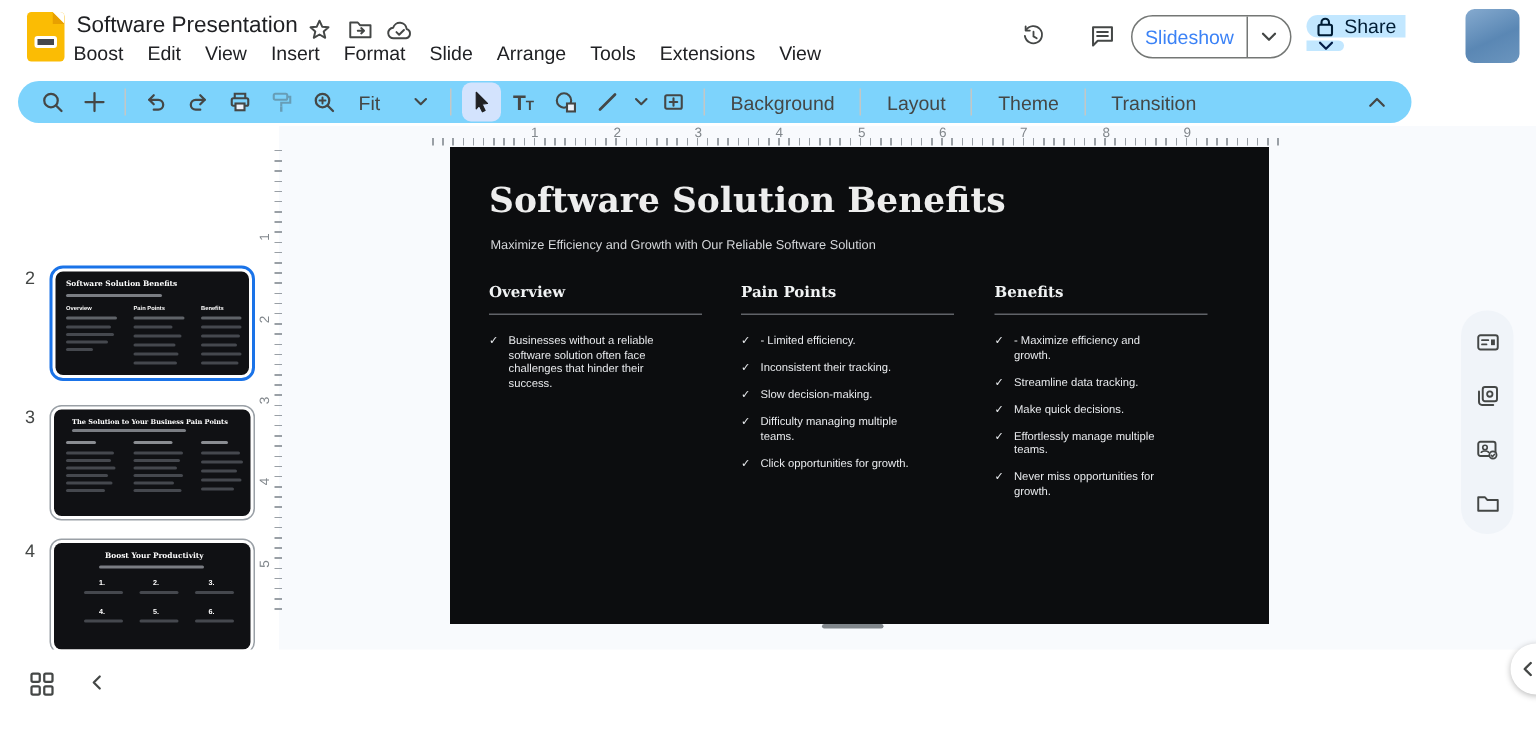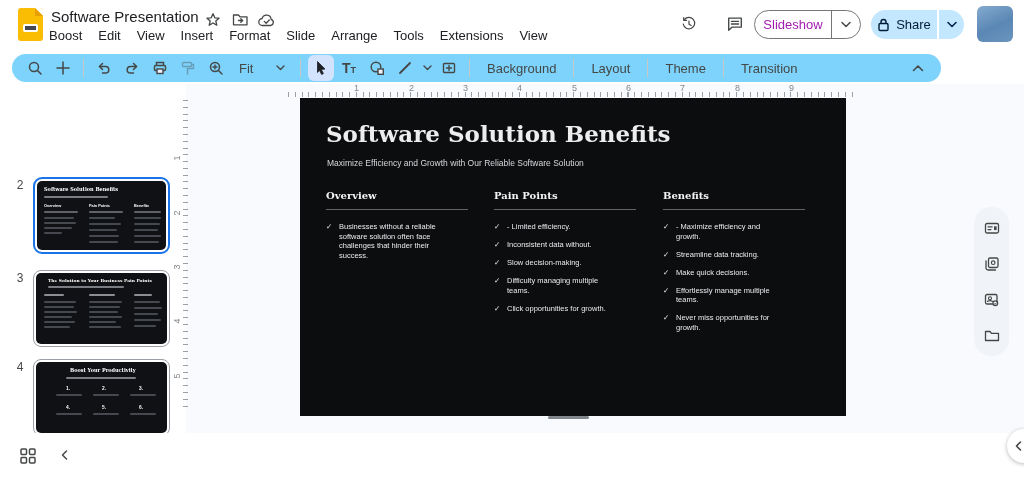--- a/index.html
+++ b/index.html
@@ -22,24 +22,24 @@
   .menubar { position:absolute; left:49px; top:28px; display:flex; gap:16px;
              font-size:13px; color:#202124; }
   .menubar span { cursor:default; }
 
   .hist-ic { position:absolute; left:680px; top:15px; }
   .comm-ic { position:absolute; left:726px; top:15px; }
   .slideshow-btn { position:absolute; left:754px; top:10px; width:107px; height:29px;
                    border:1px solid #747775; border-radius:15px; background:#fff;
                    display:flex; align-items:stretch; }
   .slideshow-btn .lbl { flex:1; display:flex; align-items:center; justify-content:center;
-                        font-size:13px; color:#a21caf; }
+                        font-size:13px; color:#3b82f6; }
   .slideshow-btn .vsep { width:1px; background:#747775; }
   .slideshow-btn .car { width:28px; display:flex; align-items:center; justify-content:center; }
-  .share-grp { position:absolute; left:871px; top:10px; height:29px; display:flex; gap:2px; }
+  .share-grp { position:absolute; left:871px; top:10px; height:29px; display:flex; gap:2px;flex-direction:column; }
   .share-main { width:66px; background:#c2e7ff; border-radius:15px 0 0 15px;
                 display:flex; align-items:center; justify-content:center; gap:6px;
                 font-size:13px; color:#001d35; font-weight:500; }
   .share-car { width:25px; background:#c2e7ff; border-radius:0 15px 15px 0;
                display:flex; align-items:center; justify-content:center; }
   .avatar { position:absolute; left:977px; top:6px; width:36px; height:36px; border-radius:6px;
             background:linear-gradient(155deg,#85aacf 0%,#5a87b4 55%,#6b95be 100%); }
 
   
   .toolbar { position:absolute; left:12px; top:54px; width:929px; height:28px;
@@ -419,21 +419,21 @@
         <ul class="col-ul">
           <li><span class="chk">✓</span><span>Businesses without a reliable software solution often face challenges that hinder their success.</span></li>
         </ul>
       </div>
 
       <div>
         <div class="col-h">Pain Points</div>
         <hr class="col-hr">
         <ul class="col-ul">
           <li><span class="chk">✓</span><span>- Limited efficiency.</span></li>
-          <li><span class="chk">✓</span><span>Inconsistent data without.</span></li>
+          <li><span class="chk">✓</span><span>Inconsistent their tracking.</span></li>
           <li><span class="chk">✓</span><span>Slow decision-making.</span></li>
           <li><span class="chk">✓</span><span>Difficulty managing multiple teams.</span></li>
           <li><span class="chk">✓</span><span>Click opportunities for growth.</span></li>
         </ul>
       </div>
 
       <div>
         <div class="col-h">Benefits</div>
         <hr class="col-hr">
         <ul class="col-ul">

